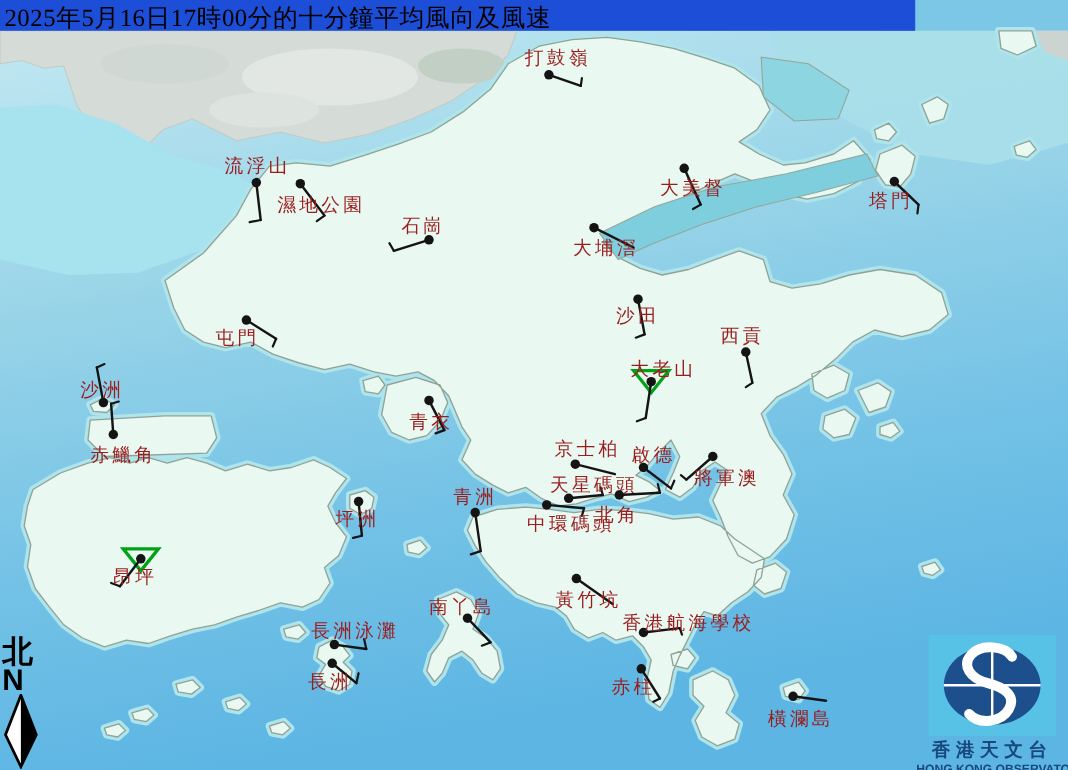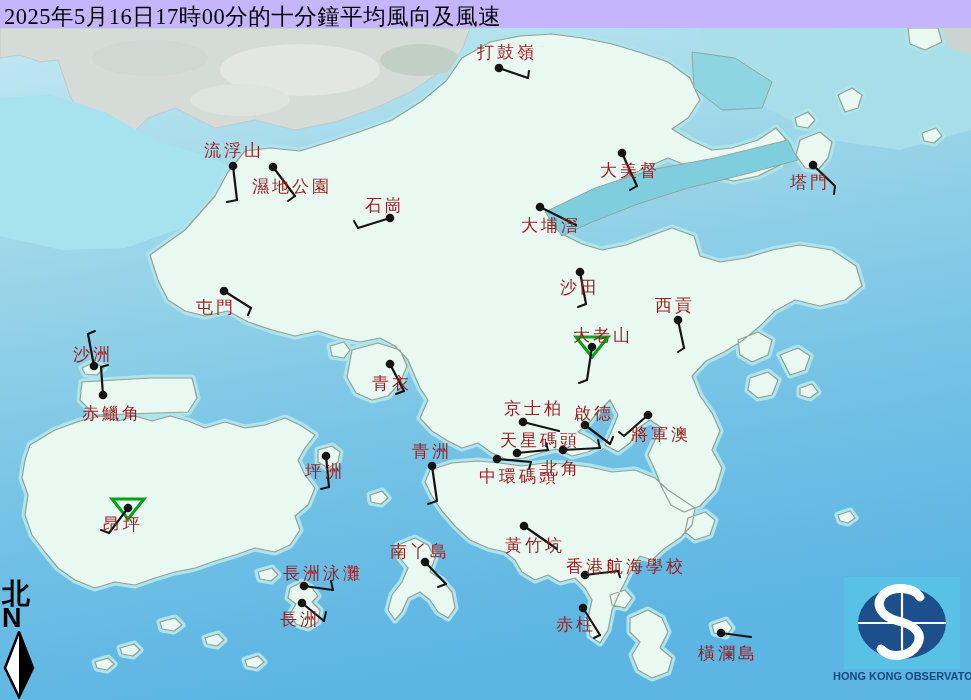--- a/index.html
+++ b/index.html
@@ -1,18 +1,18 @@
 <!DOCTYPE html>
 <html><head>
 <meta charset="utf-8">
 <style>
   html,body{margin:0;padding:0;background:#777;}
   .screen{position:relative;width:971px;height:700px;overflow:hidden;background:#7cc6e6;
           font-family:"Liberation Serif","DejaVu Serif",serif;}
-  .title-bar{position:absolute;left:0;top:0;width:971px;height:28px;background:#c4b5fd;z-index:30;}
+  .title-bar{position:absolute;left:0;top:0;width:832px;height:28px;background:#1d4ed8;z-index:30;}
   .title-bar span{display:block;padding:1px 0 0 4px;font-size:22.5px;color:#000;letter-spacing:0.5px;
           font-family:"Liberation Serif","DejaVu Serif",serif;white-space:nowrap;}
   svg.map{position:absolute;left:0;top:0;z-index:1;}
   .station-label{font-family:"Liberation Serif","DejaVu Serif",serif;font-size:17px;fill:#9b1c1c;letter-spacing:3px;}
   .compass{position:absolute;left:2px;top:580px;z-index:25;width:36px;}
   .compass .hanzi{font-size:28px;font-weight:bold;color:#000;line-height:28px;
           font-family:"Liberation Serif","DejaVu Serif",serif;}
   .compass .letter{font-size:27px;font-weight:900;color:#000;line-height:24px;margin-top:-2px;
           font-family:"Liberation Sans","DejaVu Sans",sans-serif;}
   .compass svg{display:block;margin-top:1px;}
@@ -260,16 +260,17 @@
   </div>
 
   <div class="logo">
     <svg width="116" height="92" viewBox="0 0 116 92" style="display:block;margin:0 auto;">
       <rect x="0" y="0" width="116" height="92" fill="#58c1e6"></rect>
       <ellipse cx="58" cy="46" rx="44" ry="36" fill="#1d4f8c"></ellipse>
       <line x1="14" y1="46" x2="102" y2="46" stroke="#ffffff" stroke-width="2.2"></line>
       <line x1="58" y1="10" x2="58" y2="82" stroke="#ffffff" stroke-width="2.2"></line>
       <path d="M 76,20 C 70,10 48,8 39,18 C 30,28 38,40 54,44 C 70,48 80,56 73,68 C 66,80 46,82 37,72" fill="none" stroke="#ffffff" stroke-width="9" stroke-linecap="round"></path>
     </svg>
+    <div class="zh">香港天文台</div>
     <div class="en">HONG KONG OBSERVATORY</div>
   </div>
 
 </div>
 
 </body></html>

